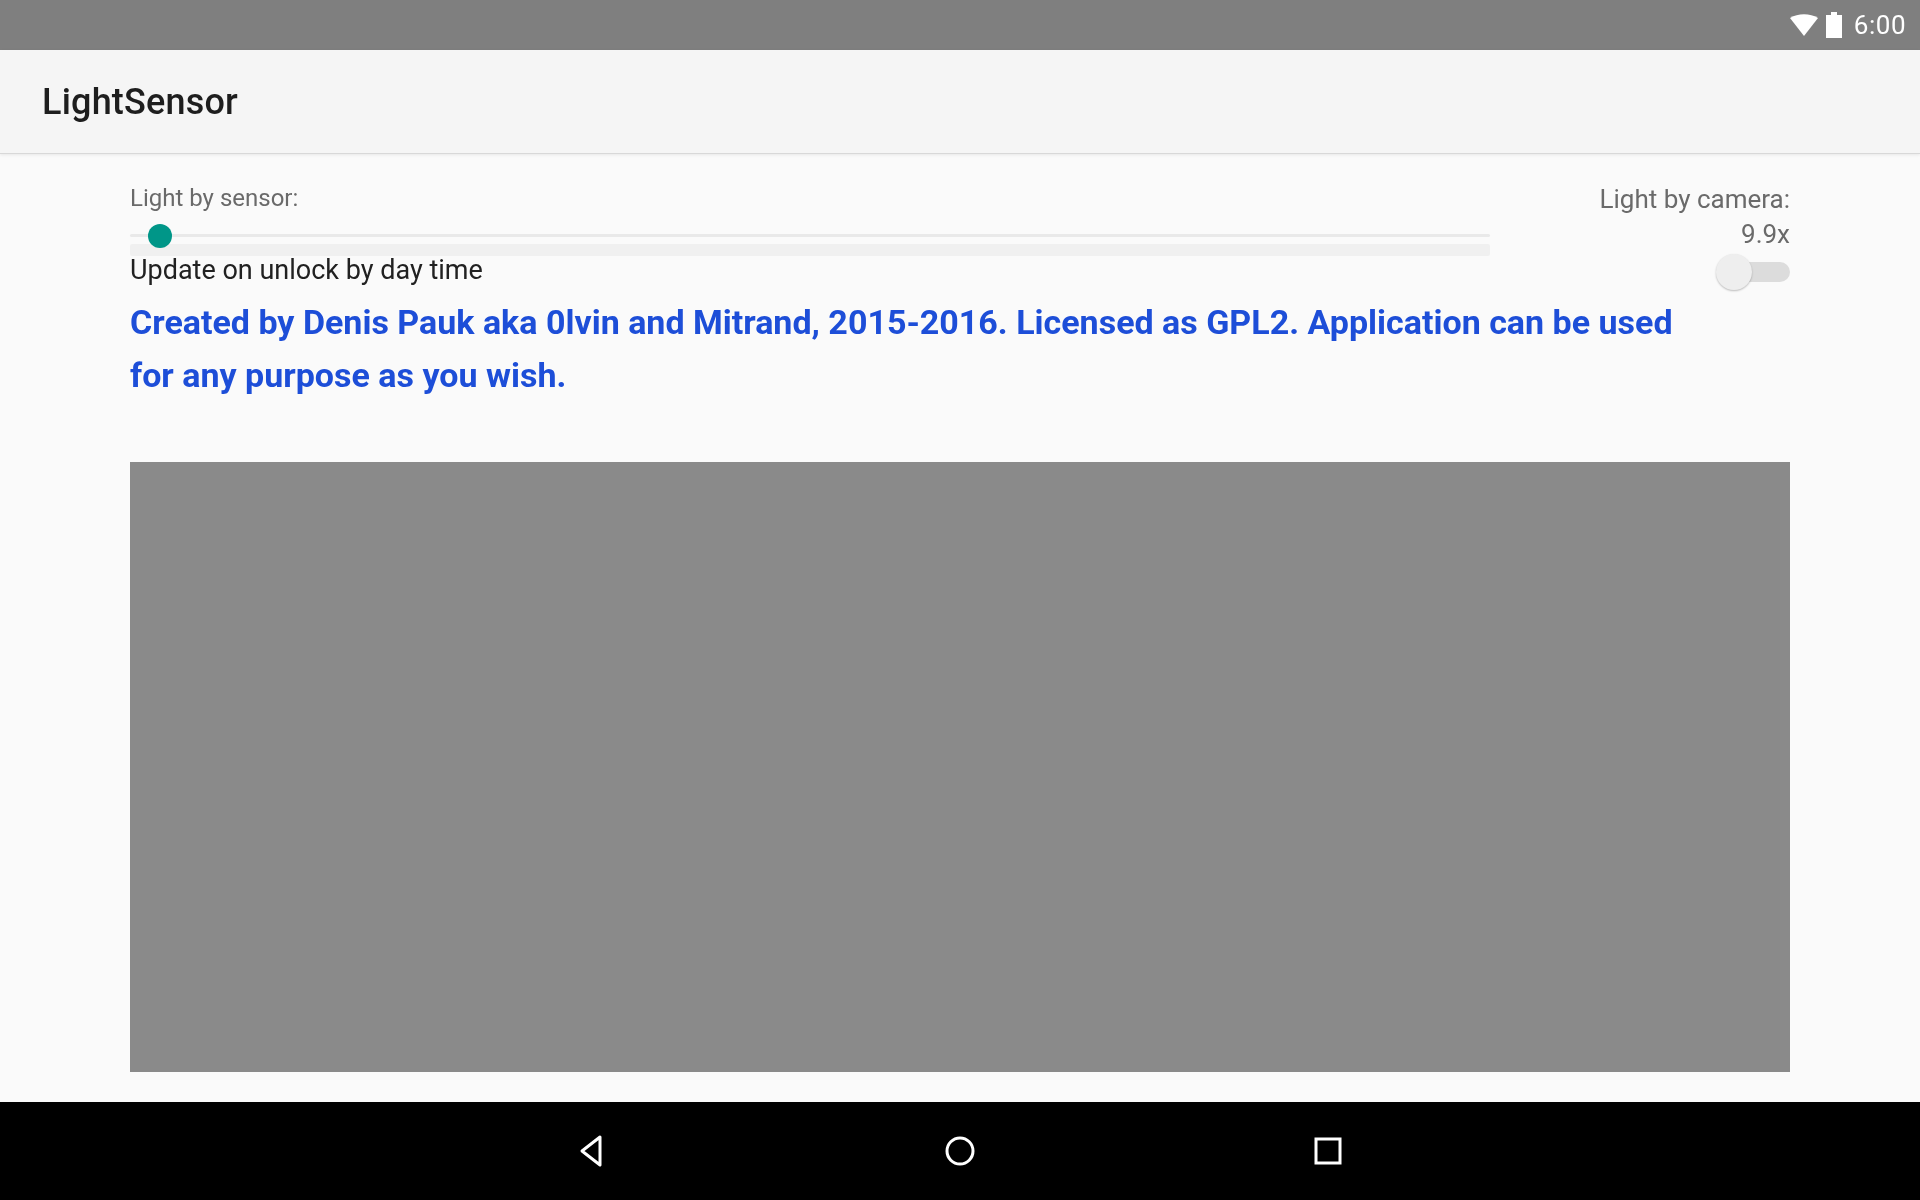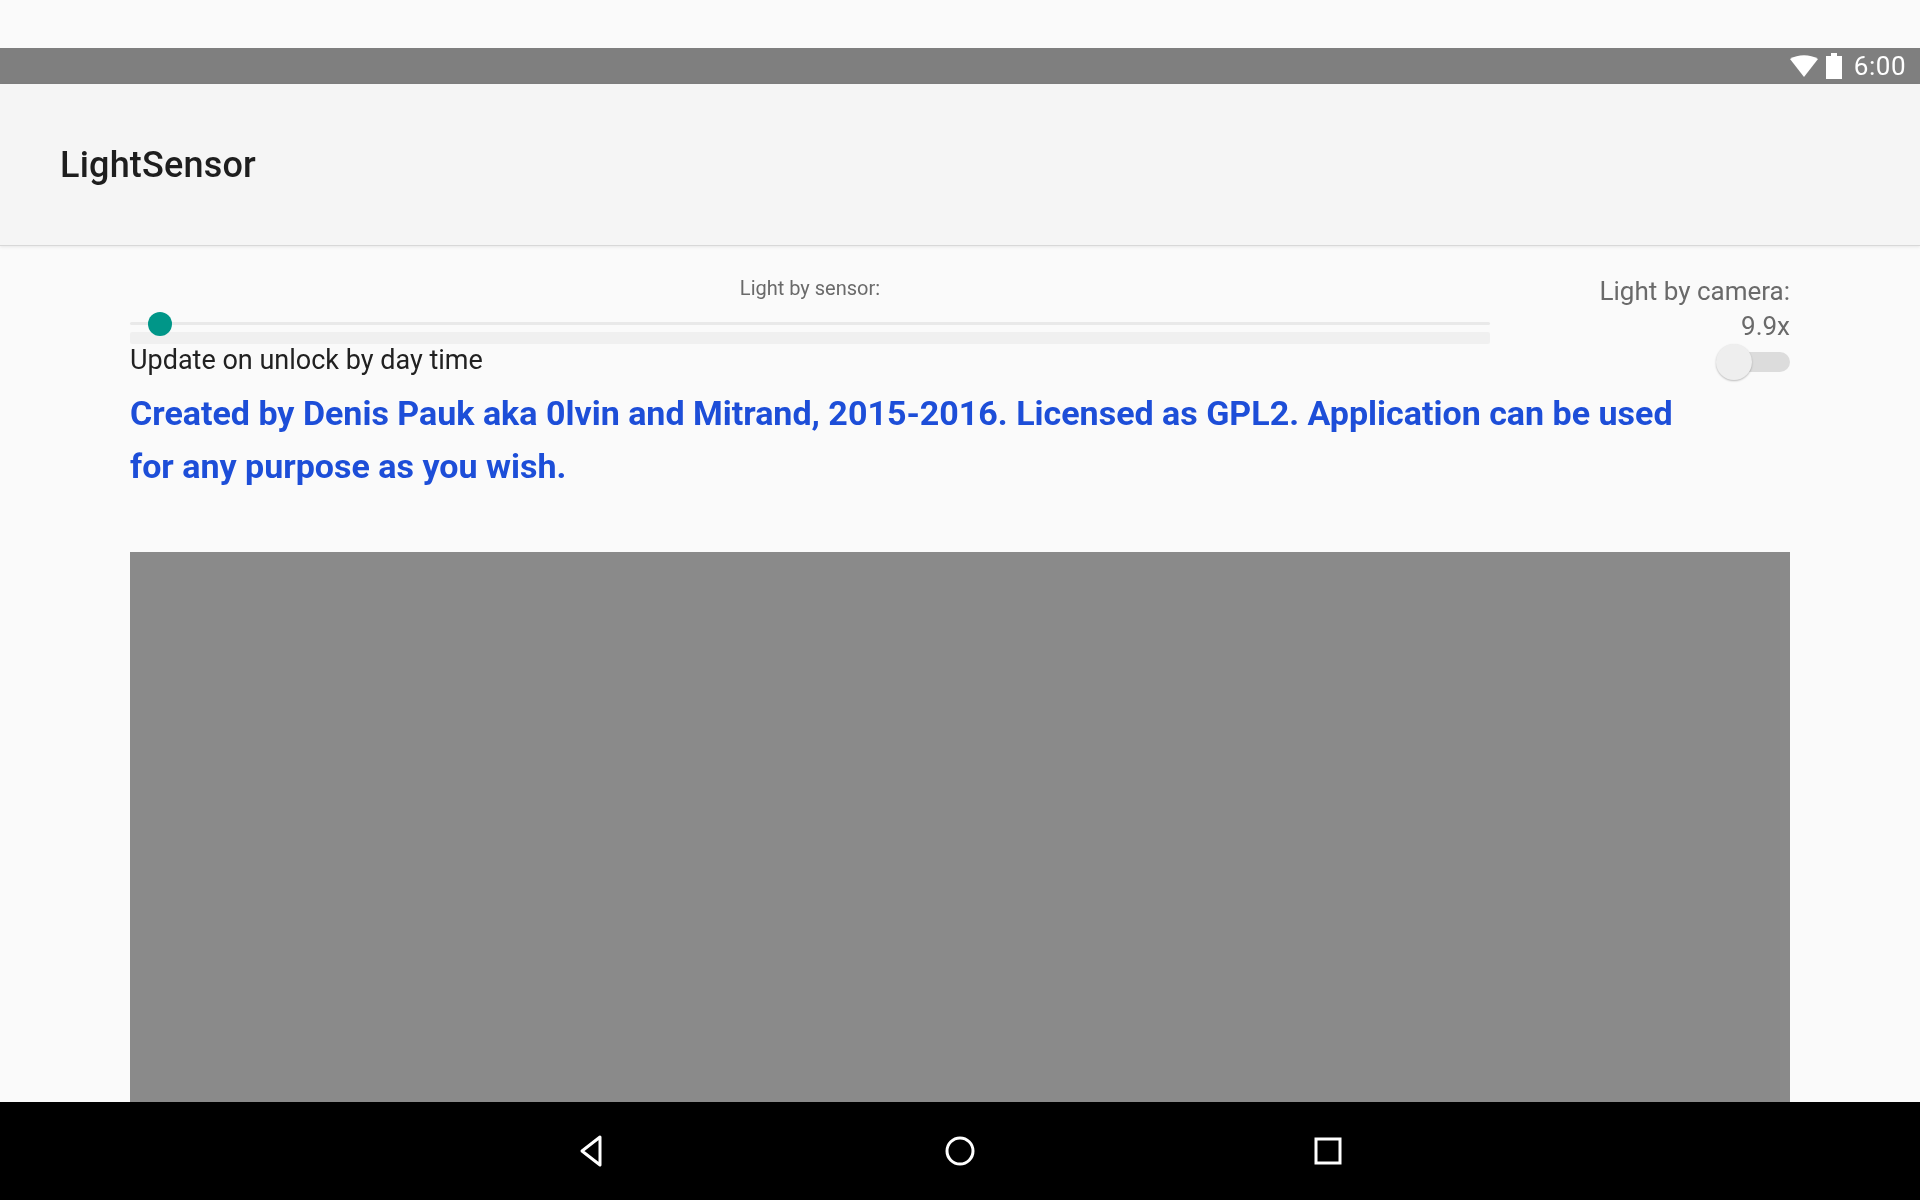--- a/index.html
+++ b/index.html
@@ -6,49 +6,48 @@
   html, body {
     width: 1920px;
     height: 1200px;
     font-family: Roboto, "Helvetica Neue", Arial, sans-serif;
     background: #fafafa;
     overflow: hidden;
   }
 
   
   .status-bar {
-    height: 36px;
+    height: 50px;
     background: #7f7f7f;
     display: flex;
     justify-content: flex-end;
     align-items: center;
     padding: 0 14px;
     gap: 8px;
     color: #ffffff;
-    margin-top: 48px;
   }
   .status-bar .wifi-icon,
   .status-bar .battery-icon {
     display: inline-flex;
     align-items: center;
   }
   .status-bar .time {
     font-size: 26px;
     letter-spacing: 0.5px;
     font-weight: 400;
     margin-left: 4px;
   }
 
   
   .app-bar {
-    height: 162px;
+    height: 104px;
     background: #f5f5f5;
     display: flex;
     align-items: center;
-    padding: 0 60px;
+    padding: 0 42px;
     border-bottom: 1px solid #d8d8d8;
     box-shadow: 0 1px 3px rgba(0,0,0,0.08);
   }
   .app-bar .title {
     font-size: 36px;
     color: #1e1e1e;
     font-weight: 500;
     letter-spacing: 0.2px;
   }
 
@@ -60,24 +59,23 @@
   .row-top {
     display: flex;
     justify-content: space-between;
     align-items: flex-start;
     padding-top: 30px;
   }
   .row-top .left-col {
     flex: 1;
   }
   .row-top .label-left {
-    font-size: 20px;
+    font-size: 24px;
     color: #6a6a6a;
     margin-bottom: 4px;
-    text-align: center;
   }
 
   .slider-wrap {
     position: relative;
     width: 100%;
     height: 36px;
     margin-top: 2px;
   }
   .slider-track {
     position: absolute;

